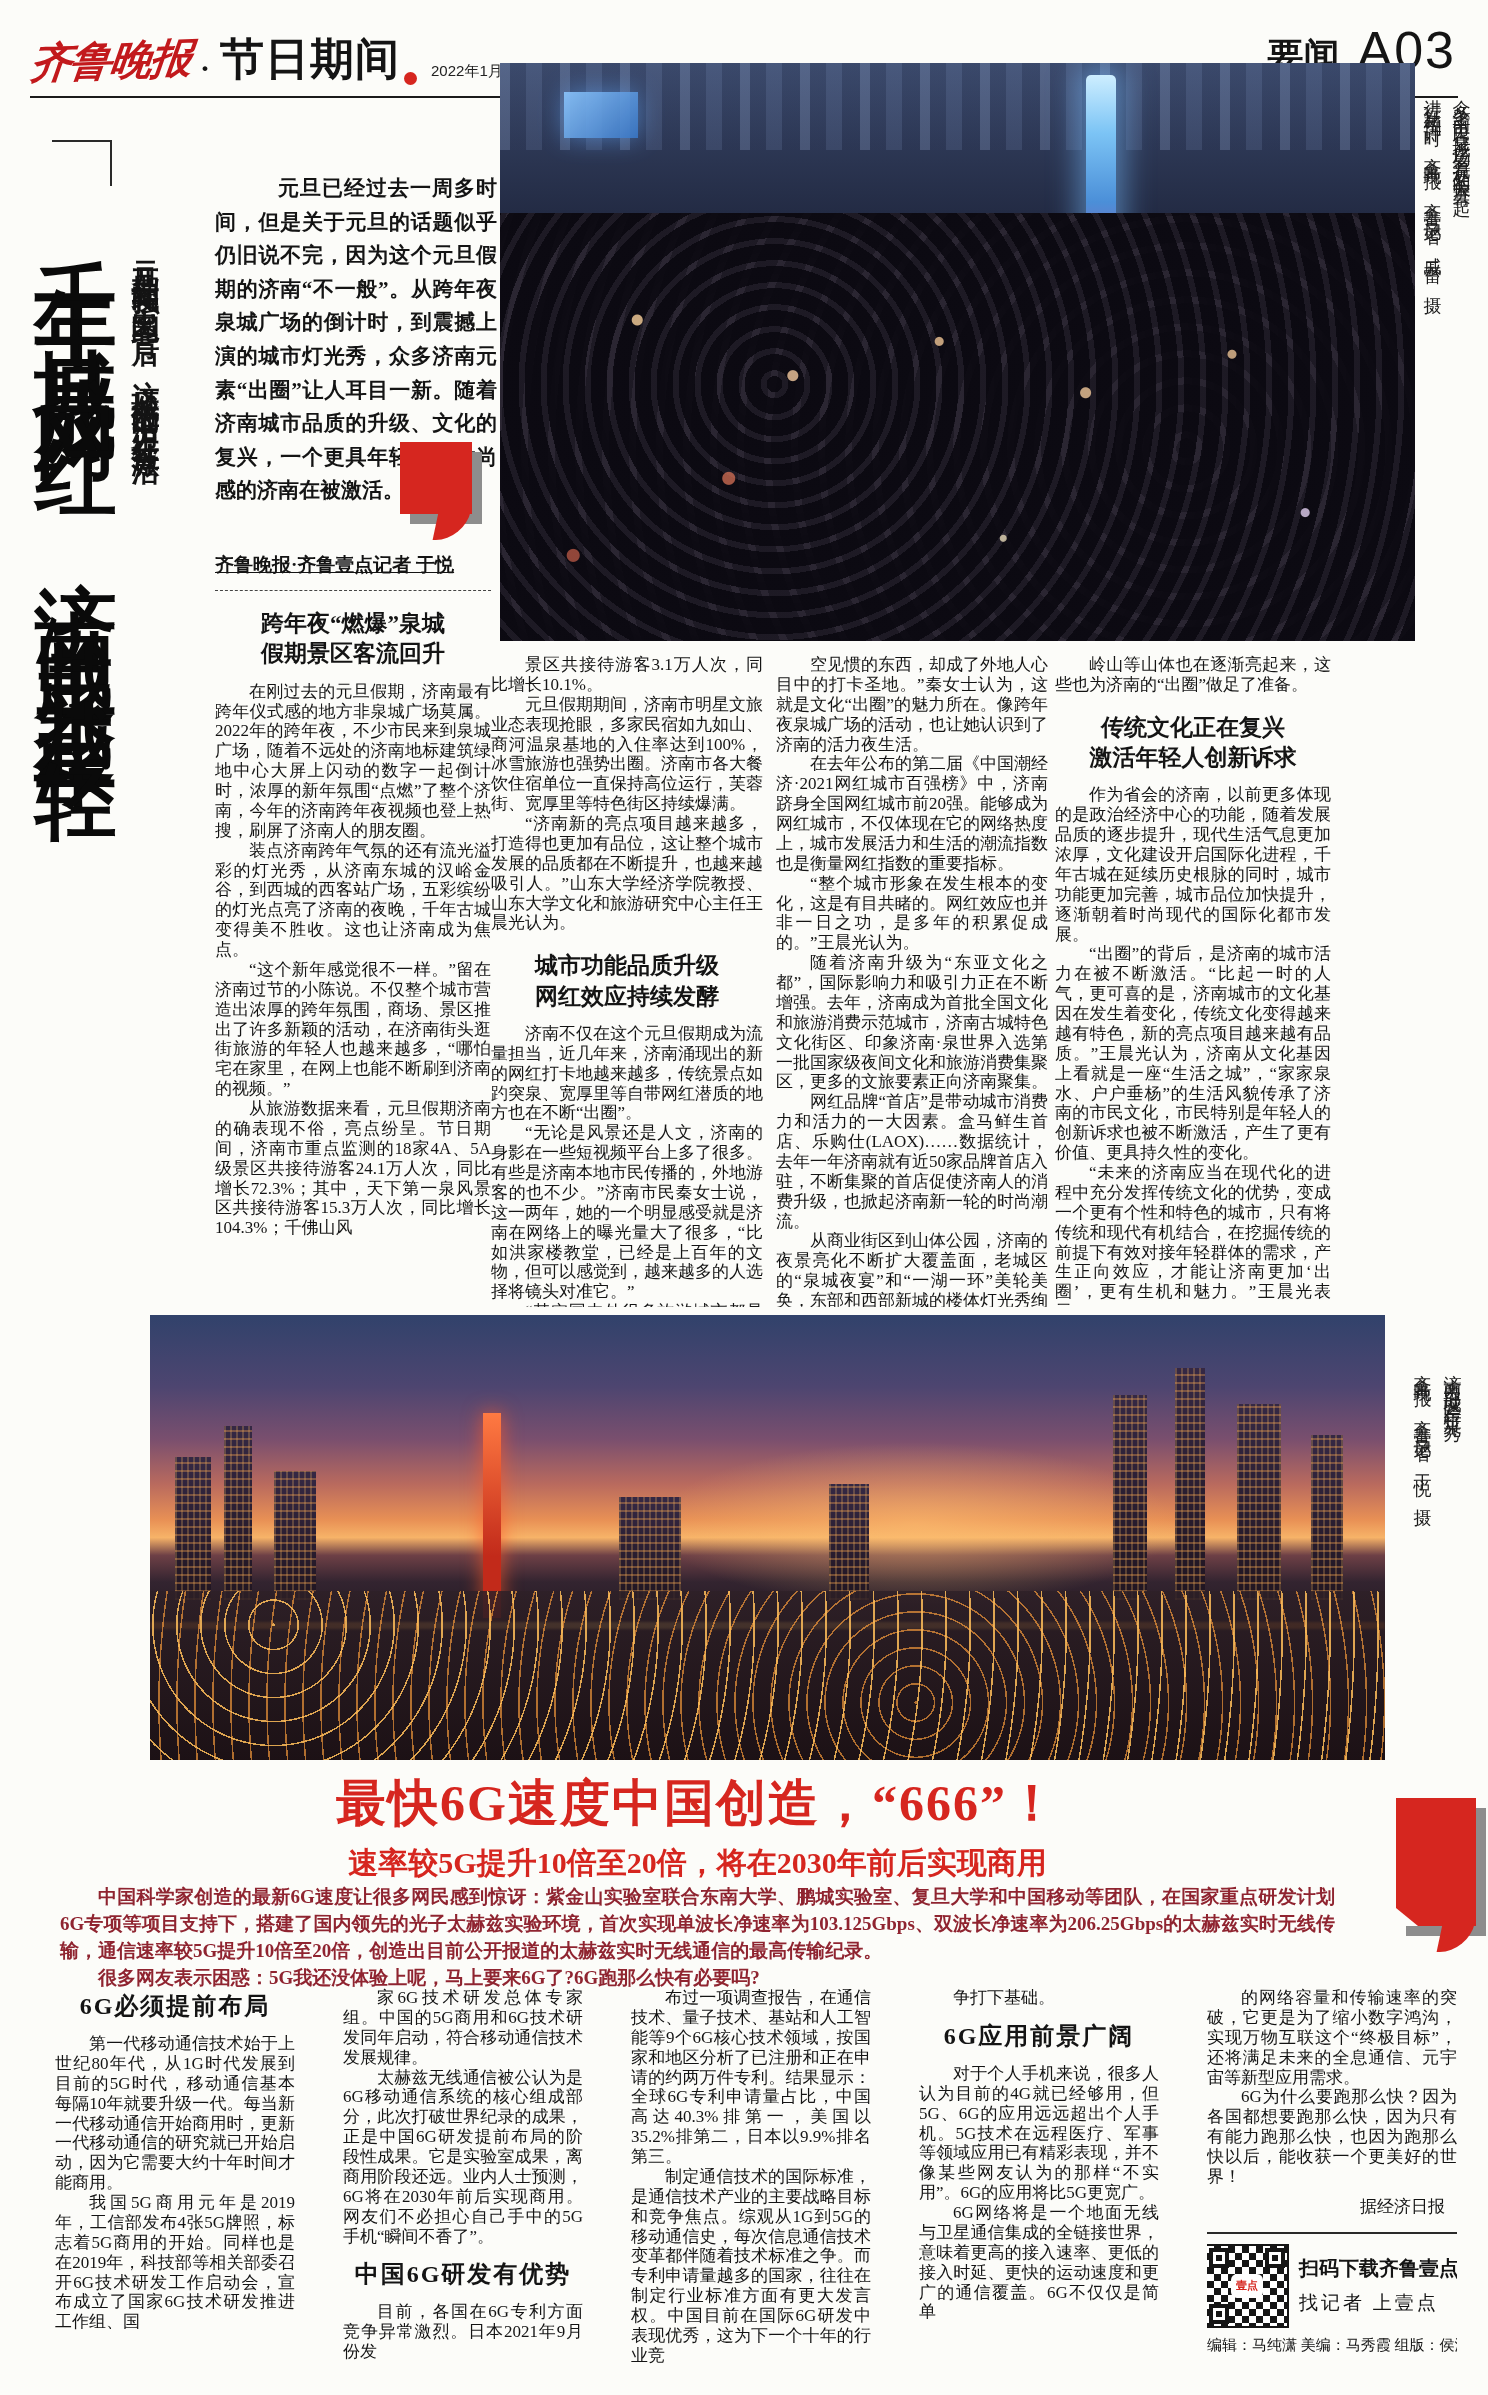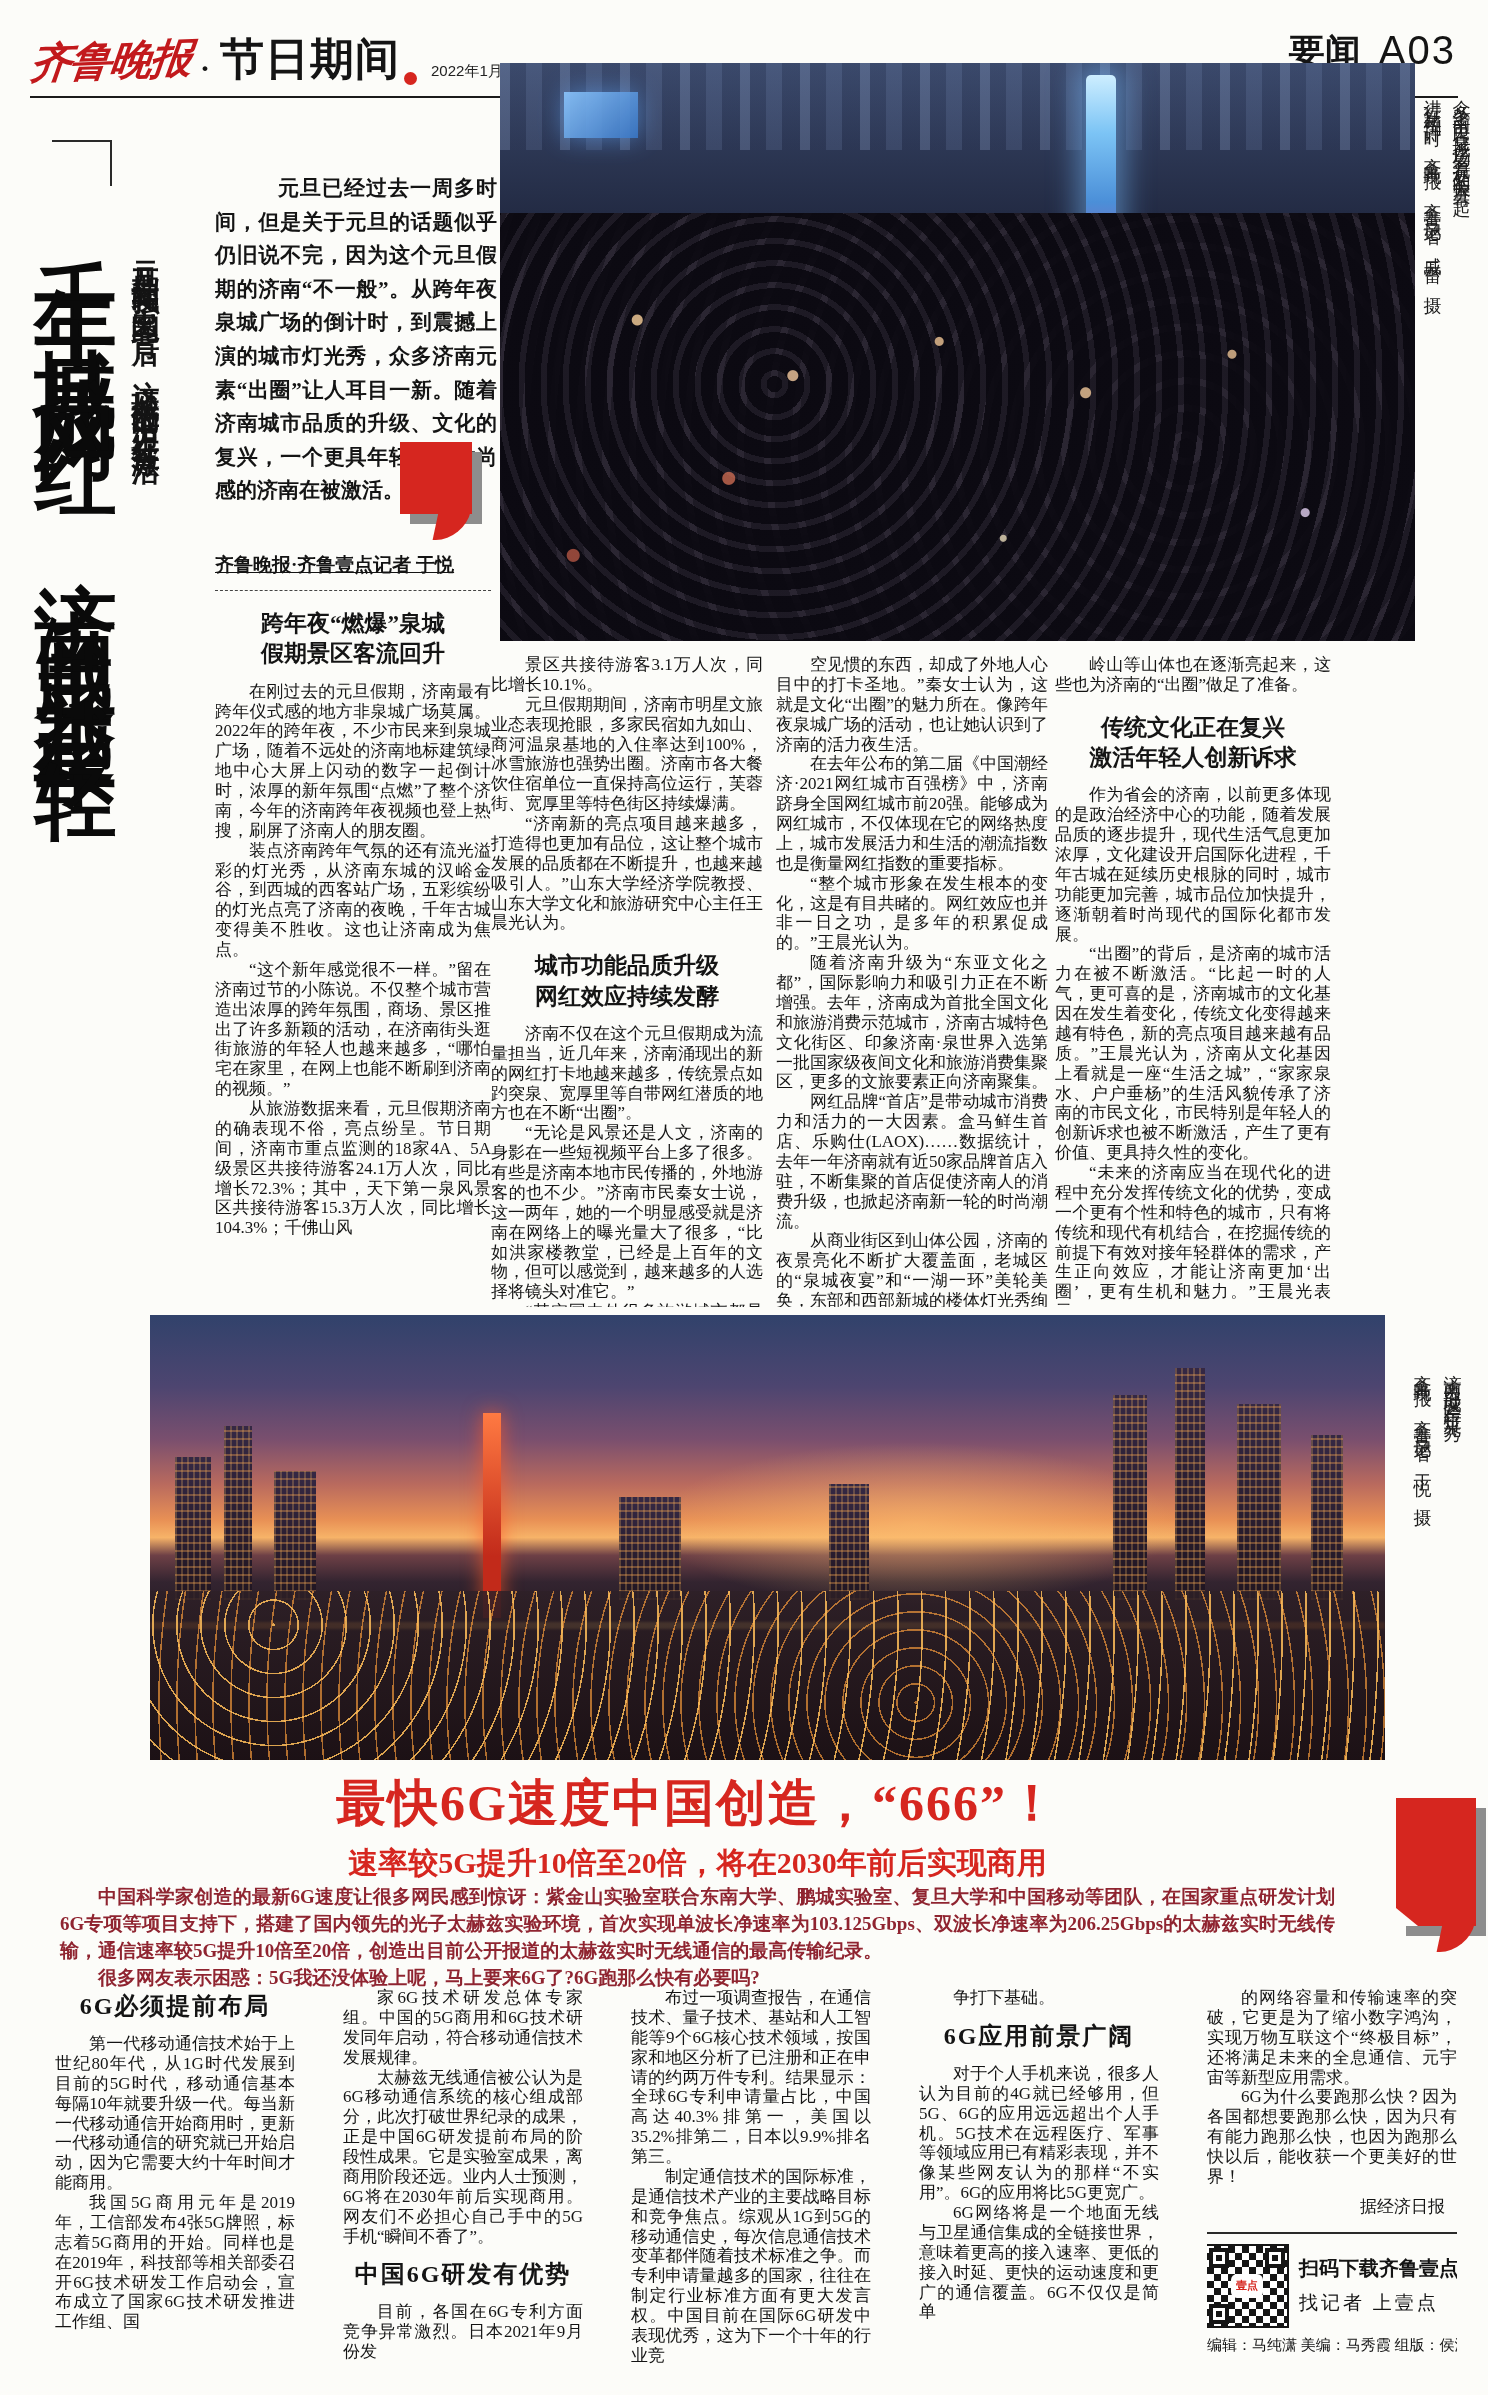--- a/index.html
+++ b/index.html
@@ -8,23 +8,23 @@
   .abs{position:absolute;}
 
   
   .masthead{left:30px;top:30px;display:flex;align-items:flex-end;gap:14px;white-space:nowrap;}
   .logo-script{color:#c2191c;font-size:42px;font-weight:bold;font-style:italic;
                display:inline-block;transform:skewX(-8deg) rotate(-2deg);letter-spacing:-2px;}
   .logo-dot{font-size:30px;font-weight:bold;margin:0 -4px 4px -4px;}
   .logo-point{font-family:"Liberation Sans","DejaVu Sans",sans-serif;font-weight:900;font-size:44px;letter-spacing:1px;}
   .logo-reddot{width:13px;height:13px;background:#d6261f;border-radius:50%;display:inline-block;margin:0 0 4px -10px;}
   .mh-date{font-family:"Liberation Sans","DejaVu Sans",sans-serif;font-size:15px;margin-bottom:8px;color:#222;}
-  .pageinfo{right:32px;top:28px;display:flex;align-items:baseline;gap:18px;}
+  .pageinfo{right:32px;top:20px;display:flex;align-items:baseline;gap:18px;}
   .mh-section{font-size:36px;font-weight:bold;}
-  .mh-pageno{font-family:"Liberation Sans","DejaVu Sans",sans-serif;font-size:40px;font-weight:300;letter-spacing:2px;}
+  .mh-pageno{font-family:"Liberation Sans","DejaVu Sans",sans-serif;font-size:52px;font-weight:300;letter-spacing:2px;}
   .headrule{left:30px;top:96px;width:1428px;border-top:2px solid #1b1b1b;height:0;}
 
   
   .cornermark{left:52px;top:140px;width:58px;height:44px;border-top:2px solid #2a2a2a;border-right:2px solid #2a2a2a;}
   .vtitle{left:34px;top:192px;height:1700px;writing-mode:vertical-rl;text-orientation:upright;
           font-size:82px;font-weight:bold;letter-spacing:30px;line-height:1;color:#0a0a0a;}
   .vsub{left:128px;top:238px;height:900px;writing-mode:vertical-rl;text-orientation:upright;
         font-size:28px;font-weight:bold;letter-spacing:7px;line-height:1.25;}
   .intro1{left:215px;top:172px;width:282px;font-size:21px;line-height:1.6;font-weight:bold;
           text-align:justify;text-indent:3em;}

